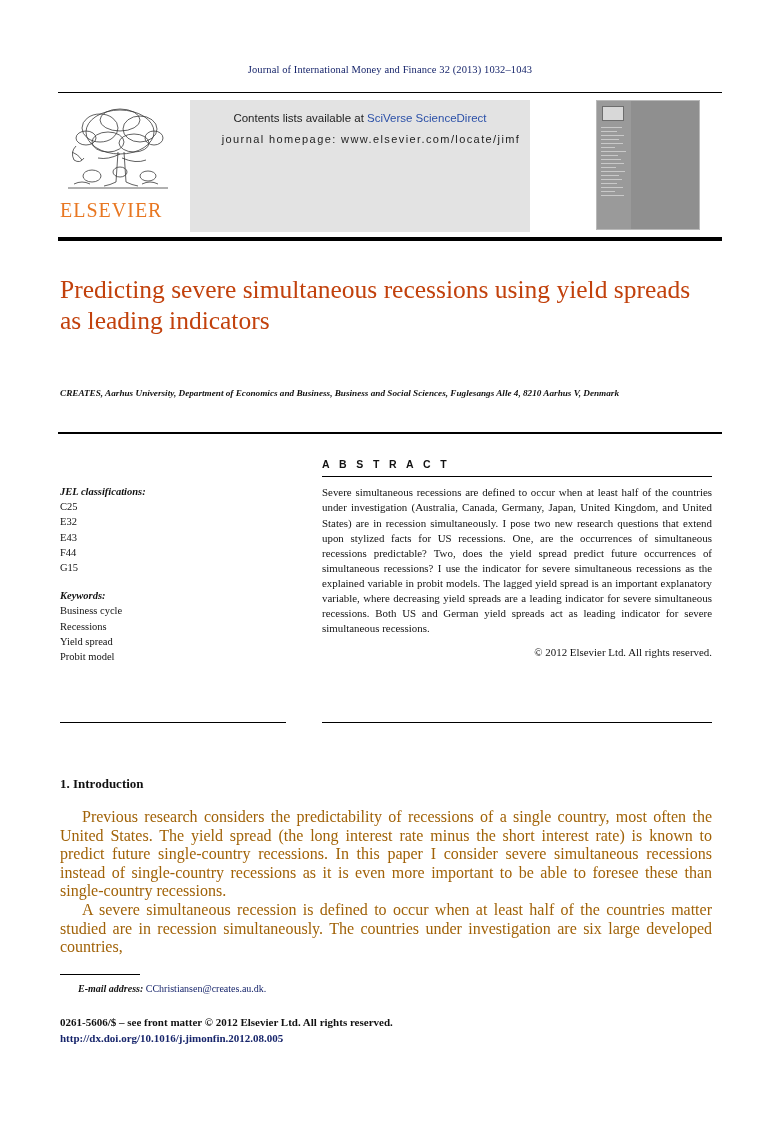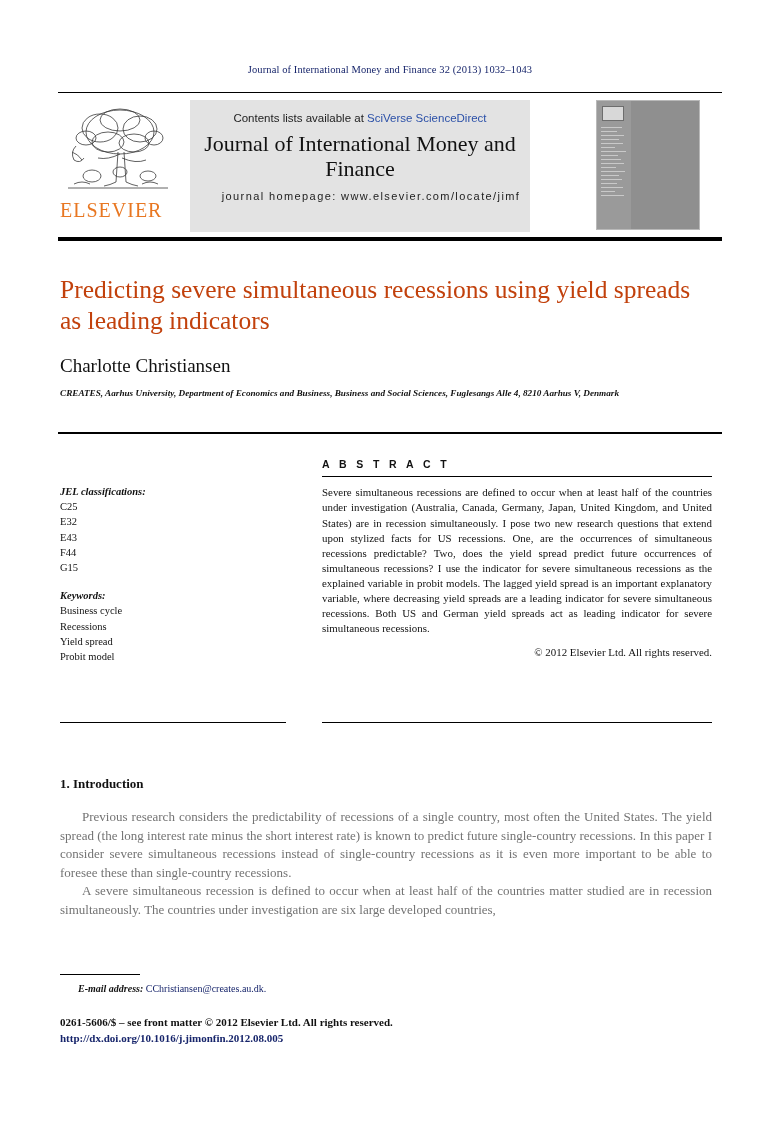--- a/index.html
+++ b/index.html
@@ -295,24 +295,24 @@
     font-family: "Liberation Serif", serif;
     font-size: 13px;
     font-weight: bold;
     color: #111;
   }
   .body-text {
     position: absolute;
     left: 60px; top: 808px;
     width: 652px;
     font-family: "Liberation Serif", serif;
-    font-size: 13px;
+    font-size: 16px;
     line-height: 18.6px;
     text-align: justify;
-    color: #737373;
+    color: #a16207;
   }
   .body-text p { margin: 0; text-indent: 22px; }
 
   
   .foot-rule {
     position: absolute;
     left: 60px; top: 974px;
     width: 80px;
     height: 1px;
     background: #000;
@@ -380,21 +380,20 @@
         </svg>
         <div class="elsv-word">ELSEVIER</div>
       </div>
     </div>
 
     <div class="mast-center">
       <div class="contents-line">
         <span>Contents lists available at</span>
         <span class="sd">SciVerse ScienceDirect</span>
       </div>
-      <div class="mast-title">Journal of International Money and Finance</div>
       <div class="mast-home">journal homepage: www.elsevier.com/locate/jimf</div>
     </div>
 
     <div class="mast-cover">
       <div class="cover">
         <div class="cover-left">
           <div class="cover-left-logo"></div>
           <div class="cover-lines">
             <i style="width:80%"></i>
               <i style="width:60%"></i>
@@ -417,21 +416,20 @@
           </div>
         </div>
       </div>
     </div>
 
   </div>
 
   <div class="rule-thick"></div>
 
   <div class="art-title">Predicting severe simultaneous recessions using yield spreads as leading indicators</div>
-  <div class="art-author">Charlotte Christiansen</div>
   <div class="art-affil">CREATES, Aarhus University, Department of Economics and Business, Business and Social Sciences, Fuglesangs Alle 4, 8210 Aarhus V, Denmark</div>
 
   <div class="rule-abs-top"></div>
 
   <div class="col-left">
     <div class="hdr">JEL classifications:</div>
     <div>C25</div>
     <div>E32</div>
     <div>E43</div>
     <div>F44</div>

